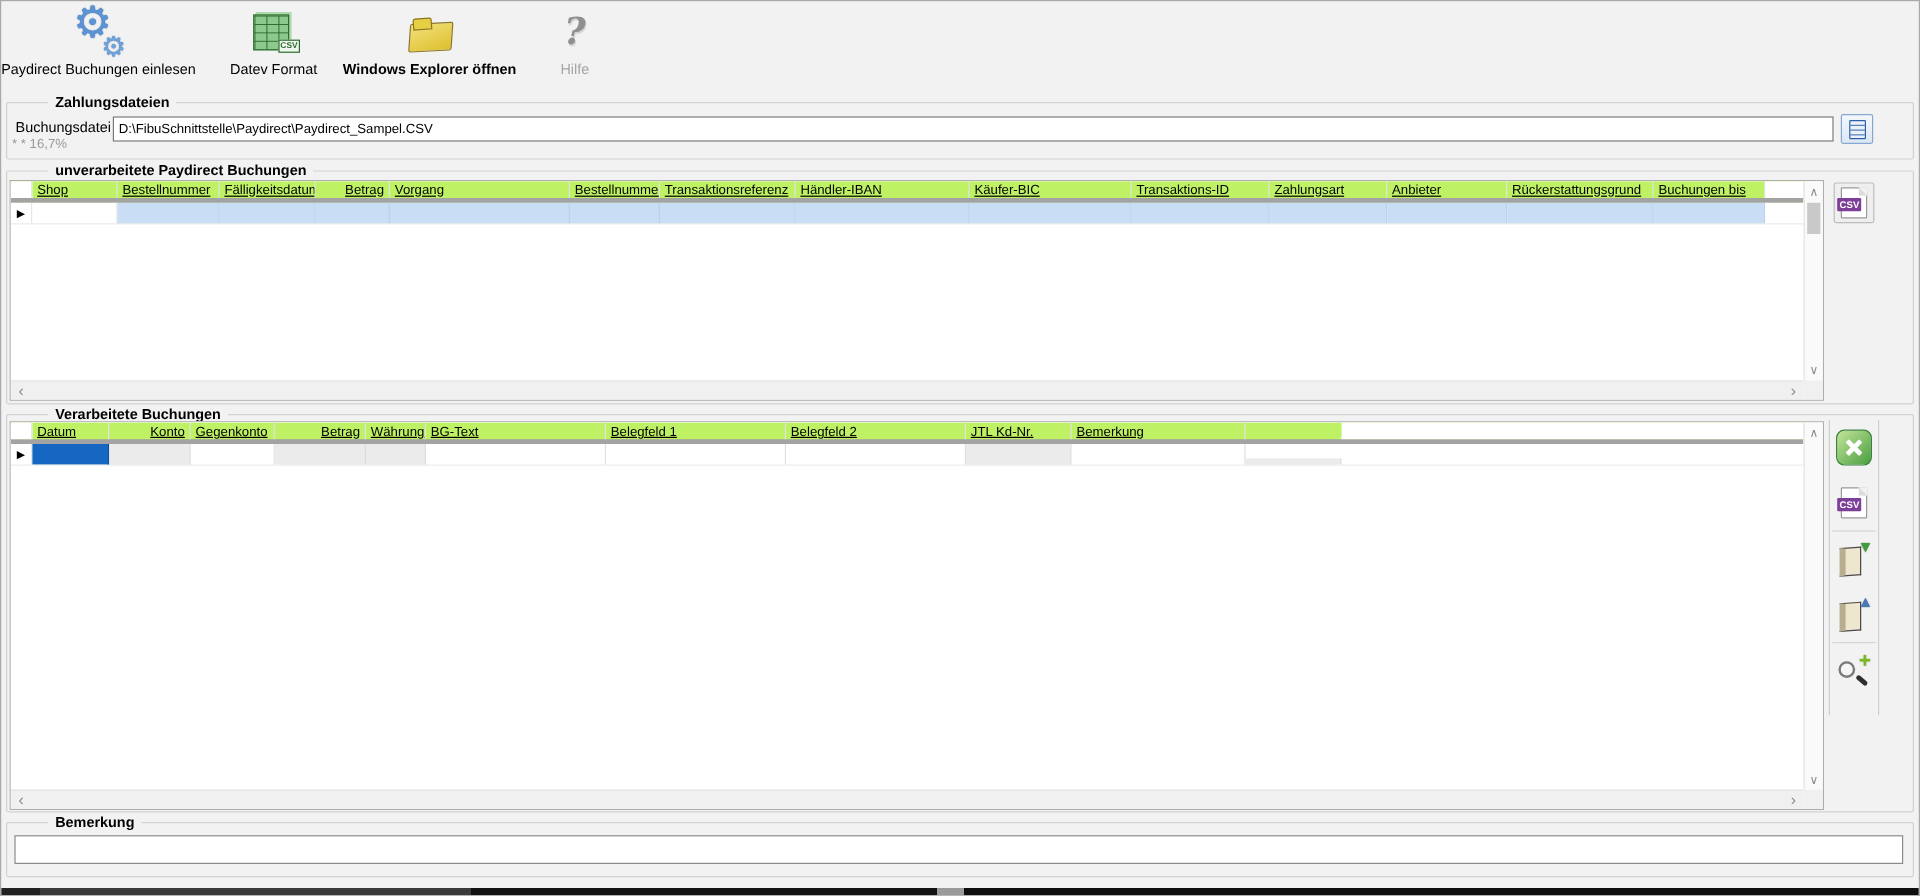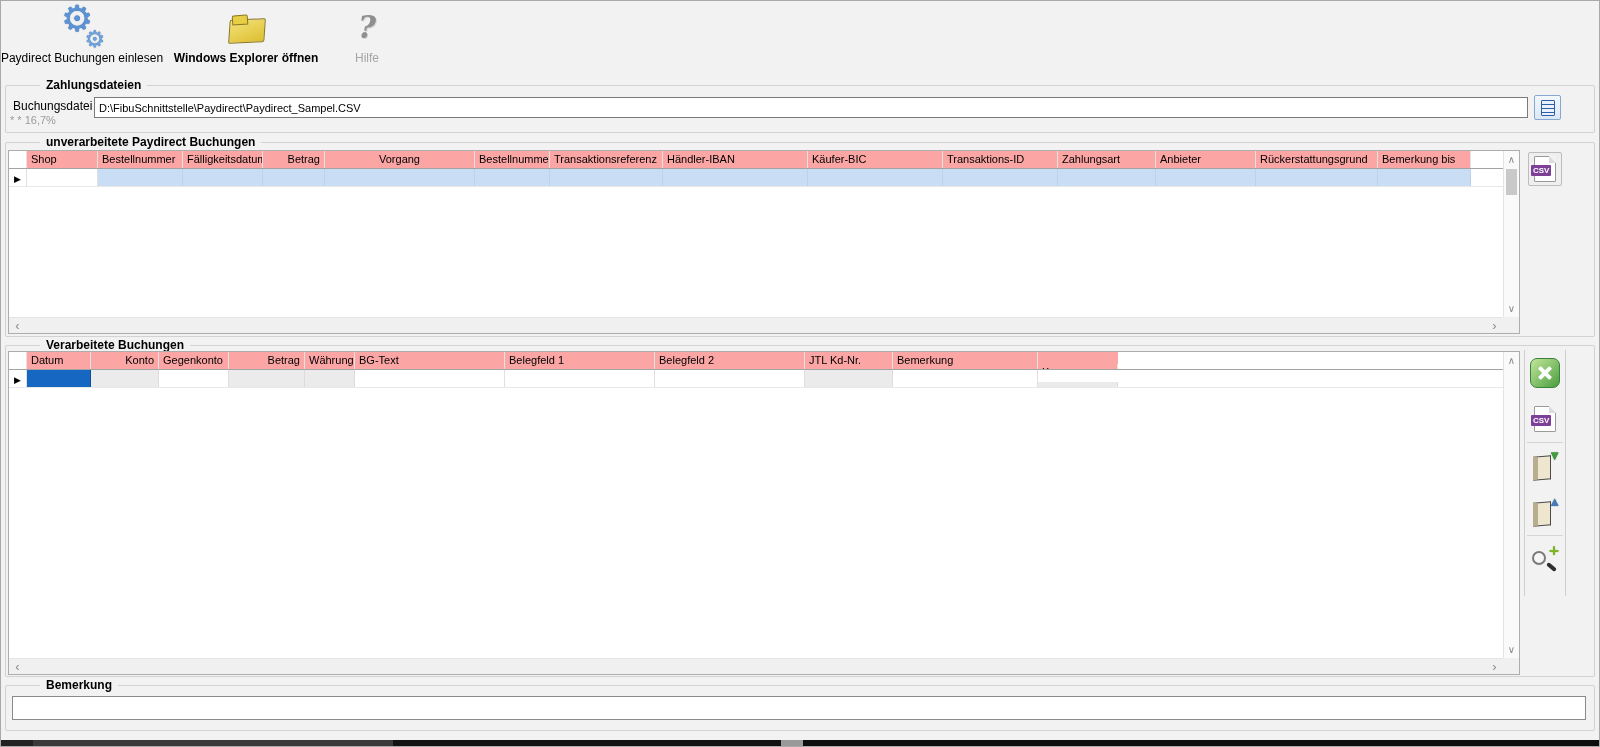--- a/index.html
+++ b/index.html
@@ -64,32 +64,32 @@
                 display:flex; align-items:center; justify-content:center; cursor:pointer; }
   .ico-doc { width:14px; height:16px; background:#eaf1fb; border:1px solid #2d5fa8; border-radius:1px;
              background-image:linear-gradient(#2d5fa8 1px, transparent 1px);
              background-size:100% 4px; background-position:0 3px; }
 
   
   .tframe { position:absolute; background:#fff; border:1px solid #adadad; }
   .t1 { left:2px; top:7px; width:1512px; height:184px; }
   .t2 { left:2px; top:5px; width:1512px; height:324px; }
   .tcontent { position:absolute; left:0; top:0; right:16px; bottom:16px; background:#fff; overflow:hidden; }
-  .thead { display:flex; height:18px; background:#fca5a5; border-bottom:1px solid #a3a3a3; }
+  .thead { display:flex; height:18px; background:#bef264; border-bottom:4px solid #a3a3a3;text-decoration:underline; }
   .th { font-size:11px; color:#000; padding:2px 4px 0 4px; border-right:1px solid #e2e2e2;
         white-space:nowrap; overflow:hidden; flex:none; }
   .th.r { text-align:right; }
   .trow { display:flex; height:18px; border-bottom:1px solid #e8e8e8; }
   .td { flex:none; border-right:1px solid #e0e0e0; font-size:11px; }
   .marker { width:18px; background:#fff; display:flex; align-items:center; justify-content:center; }
   .marker-tri::before { content:"▶"; font-size:9px; color:#000; }
   .fill { flex:1 1 auto; border-right:none; background:#fff; }
 
   
-  .cu0{width:71px;} .cu1{width:85px;} .cu2{width:80px;} .cu3{width:62px;} .cu4{width:150px;text-align:center;}
+  .cu0{width:71px;} .cu1{width:85px;} .cu2{width:80px;} .cu3{width:62px;} .cu4{width:150px;}
   .cu5{width:75px;} .cu6{width:113px;} .cu7{width:145px;} .cu8{width:135px;} .cu9{width:115px;}
   .cu10{width:98px;} .cu11{width:100px;} .cu12{width:122px;} .cu13{width:93px;}
   .t1 .trow .td.hl { background:#c9def5; border-right:1px solid #b9d2ee; }
   .t1 .trow .td.white { background:#fff; }
 
   
   .cv0{width:64px;} .cv1{width:68px;} .cv2{width:70px;} .cv3{width:76px;} .cv4{width:50px;}
   .cv5{width:150px;} .cv6{width:150px;} .cv7{width:150px;} .cv8{width:88px;} .cv9{width:145px;}
   .cv10{width:80px;margin-top:12px;}
   .t2 .trow .td.sel { background:#1667c1; border-right:1px solid #0f4f99; }
@@ -164,20 +164,29 @@
 <body>
 
 <div class="window">
 
   <div class="toolbar">
     <button class="tb-btn b1">
       <span class="tb-iconbox">
           <span class="ico-gears"></span>
         </span>
       <span class="tb-label">Paydirect Buchungen einlesen</span>
+    </button>
+    <button class="tb-btn b2">
+      <span class="tb-iconbox">
+        <span class="ico-datev">
+          <span class="datev-grid"></span>
+          <span class="datev-badge">CSV</span>
+        </span>
+      </span>
+      <span class="tb-label">Datev Format</span>
     </button>
     <button class="tb-btn b3">
       <span class="tb-iconbox">
           <span class="ico-folder"></span>
         </span>
       <span class="tb-label">Windows Explorer öffnen</span>
     </button>
     <button class="tb-btn b4 disabled">
       <span class="tb-iconbox">
           <span class="ico-help"></span>
@@ -209,21 +218,21 @@
           <div class="th cu3 r">Betrag</div>
           <div class="th cu4">Vorgang</div>
           <div class="th cu5">Bestellnummer</div>
           <div class="th cu6">Transaktionsreferenz</div>
           <div class="th cu7">Händler-IBAN</div>
           <div class="th cu8">Käufer-BIC</div>
           <div class="th cu9">Transaktions-ID</div>
           <div class="th cu10">Zahlungsart</div>
           <div class="th cu11">Anbieter</div>
           <div class="th cu12">Rückerstattungsgrund</div>
-          <div class="th cu13">Bemerkung bis</div>
+          <div class="th cu13">Buchungen bis</div>
           <div class="th fill"></div>
         </div>
         <div class="trow">
           <div class="td marker">
               <span class="marker-tri"></span>
             </div>
           <div class="td cu0 white"></div>
           <div class="td cu1 hl"></div>
           <div class="td cu2 hl"></div>
           <div class="td cu3 hl"></div>

